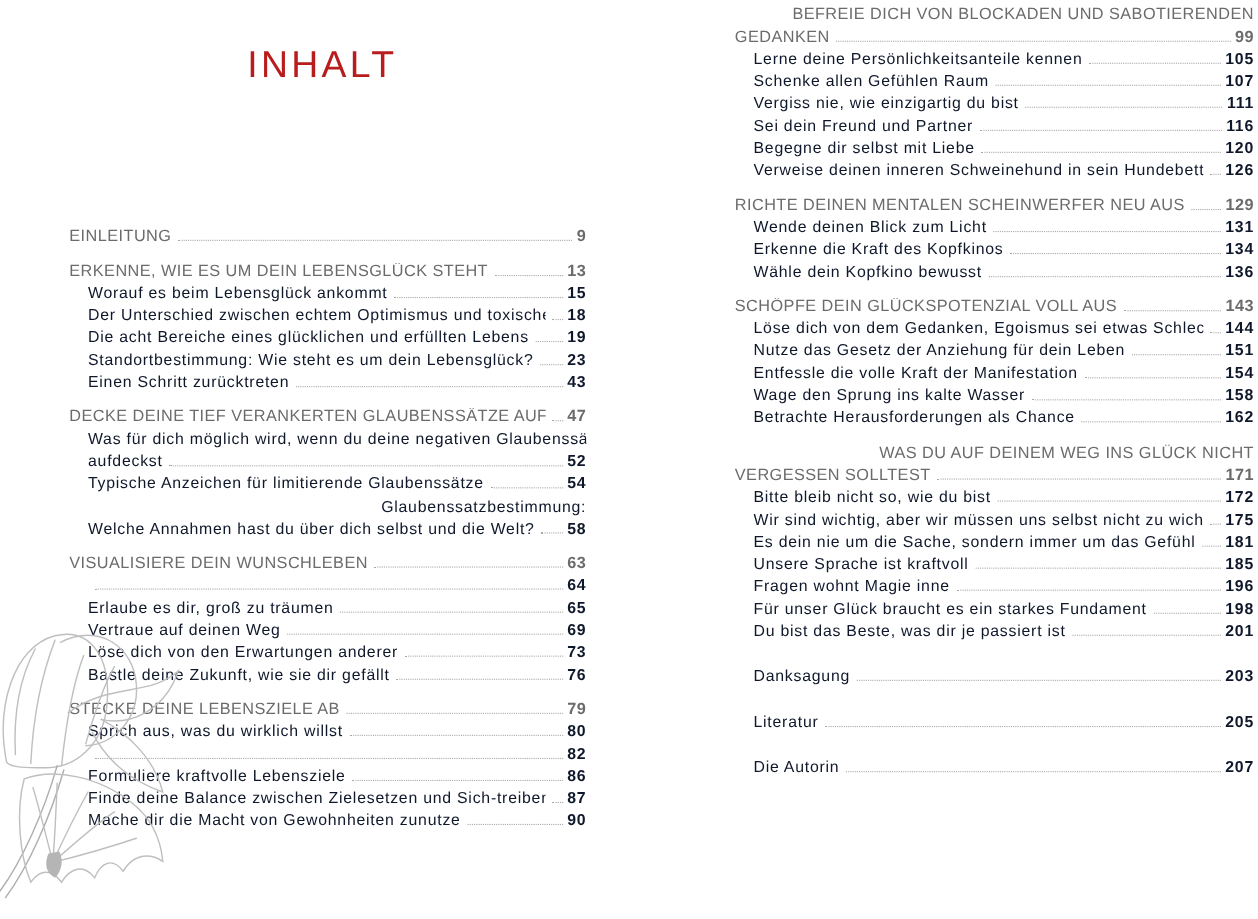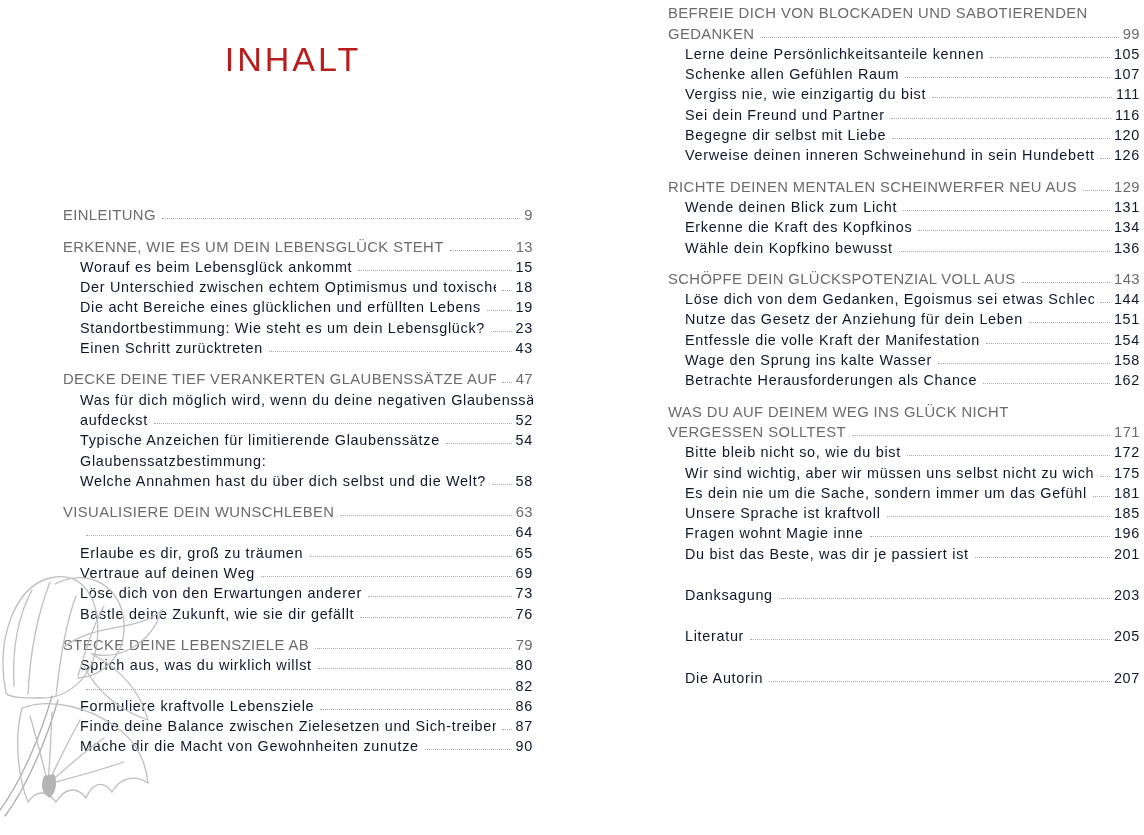--- a/index.html
+++ b/index.html
@@ -12,35 +12,35 @@
     position:absolute;left:63px;top:40px;width:460px;
     text-align:center;font-size:34px;letter-spacing:3px;
     color:#b91c1c;font-weight:400;
   }
   .toc-col{position:absolute;}
   #left-col{left:63px;top:203px;width:470px;}
   #right-col{left:668px;top:1px;width:472px;}
   .block{margin-top:11px;}
   .toc-col .block:first-child{margin-top:0;}
   .block-large{margin-top:21px;}
-  .row{display:flex;align-items:flex-end;height:20.3px;}
+  .row{display:flex;align-items:flex-end;height:20.3px;justify-content:flex-end;}
   .row.section{
     color:#6b6b6b;font-size:14.8px;letter-spacing:0.4px;
   }
   .row.item{
     color:#0f172a;font-size:14.4px;letter-spacing:0.7px;
     padding-left:17px;
   }
   .label{white-space:nowrap;overflow:hidden;}
   .leader{
     flex:1 1 auto;min-width:10px;
     border-bottom:1.6px dotted #a8a8a8;
     margin:0 4px 4px 6px;
   }
-  .page{white-space:nowrap;}
+  .page{white-space:nowrap;font-weight:bold;}
   .flower{
     position:absolute;left:0;top:548px;width:170px;height:287px;
     pointer-events:none;
   }
 </style>
 </head>
 <body>
 
 <div class="page-title">INHALT</div>
 
@@ -296,20 +296,25 @@
       </div>
       <div class="row item">
         <span class="label">Unsere Sprache ist kraftvoll</span>
         <span class="leader"></span>
         <span class="page">185</span>
       </div>
       <div class="row item">
         <span class="label">Fragen wohnt Magie inne</span>
         <span class="leader"></span>
         <span class="page">196</span>
+      </div>
+      <div class="row item">
+        <span class="label">Für unser Glück braucht es ein starkes Fundament</span>
+        <span class="leader"></span>
+        <span class="page">198</span>
       </div>
       <div class="row item">
         <span class="label">Du bist das Beste, was dir je passiert ist</span>
         <span class="leader"></span>
         <span class="page">201</span>
       </div>
     </div>
     <div class="block block-large">
       <div class="row item">
         <span class="label">Danksagung</span>

